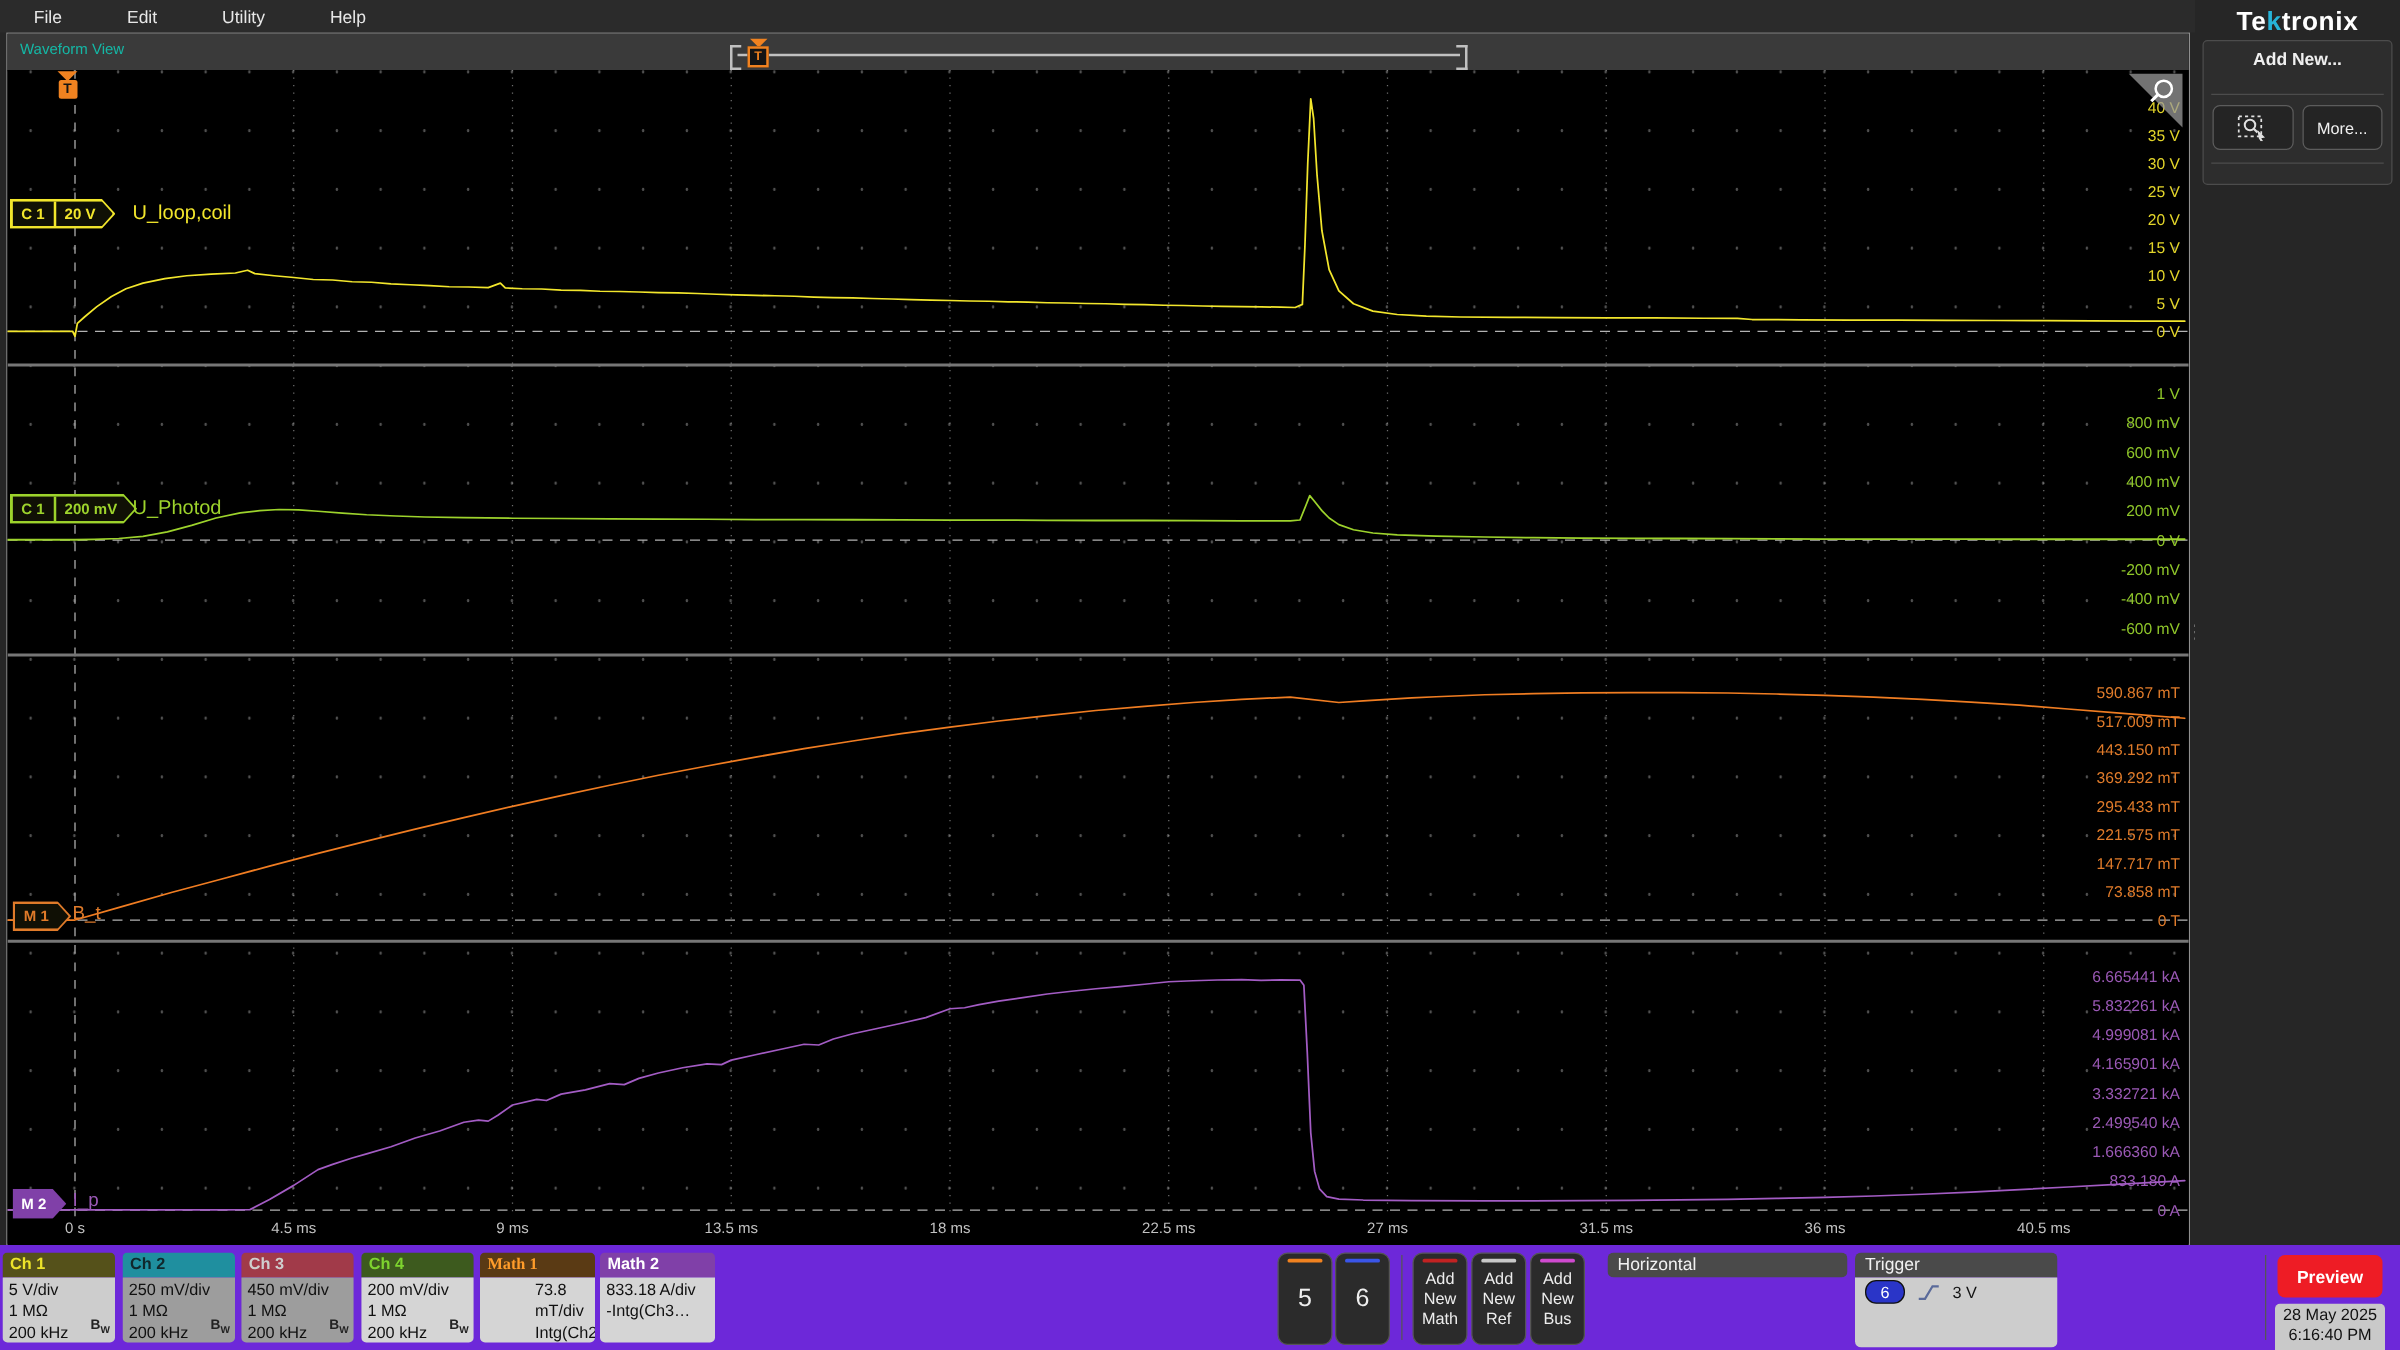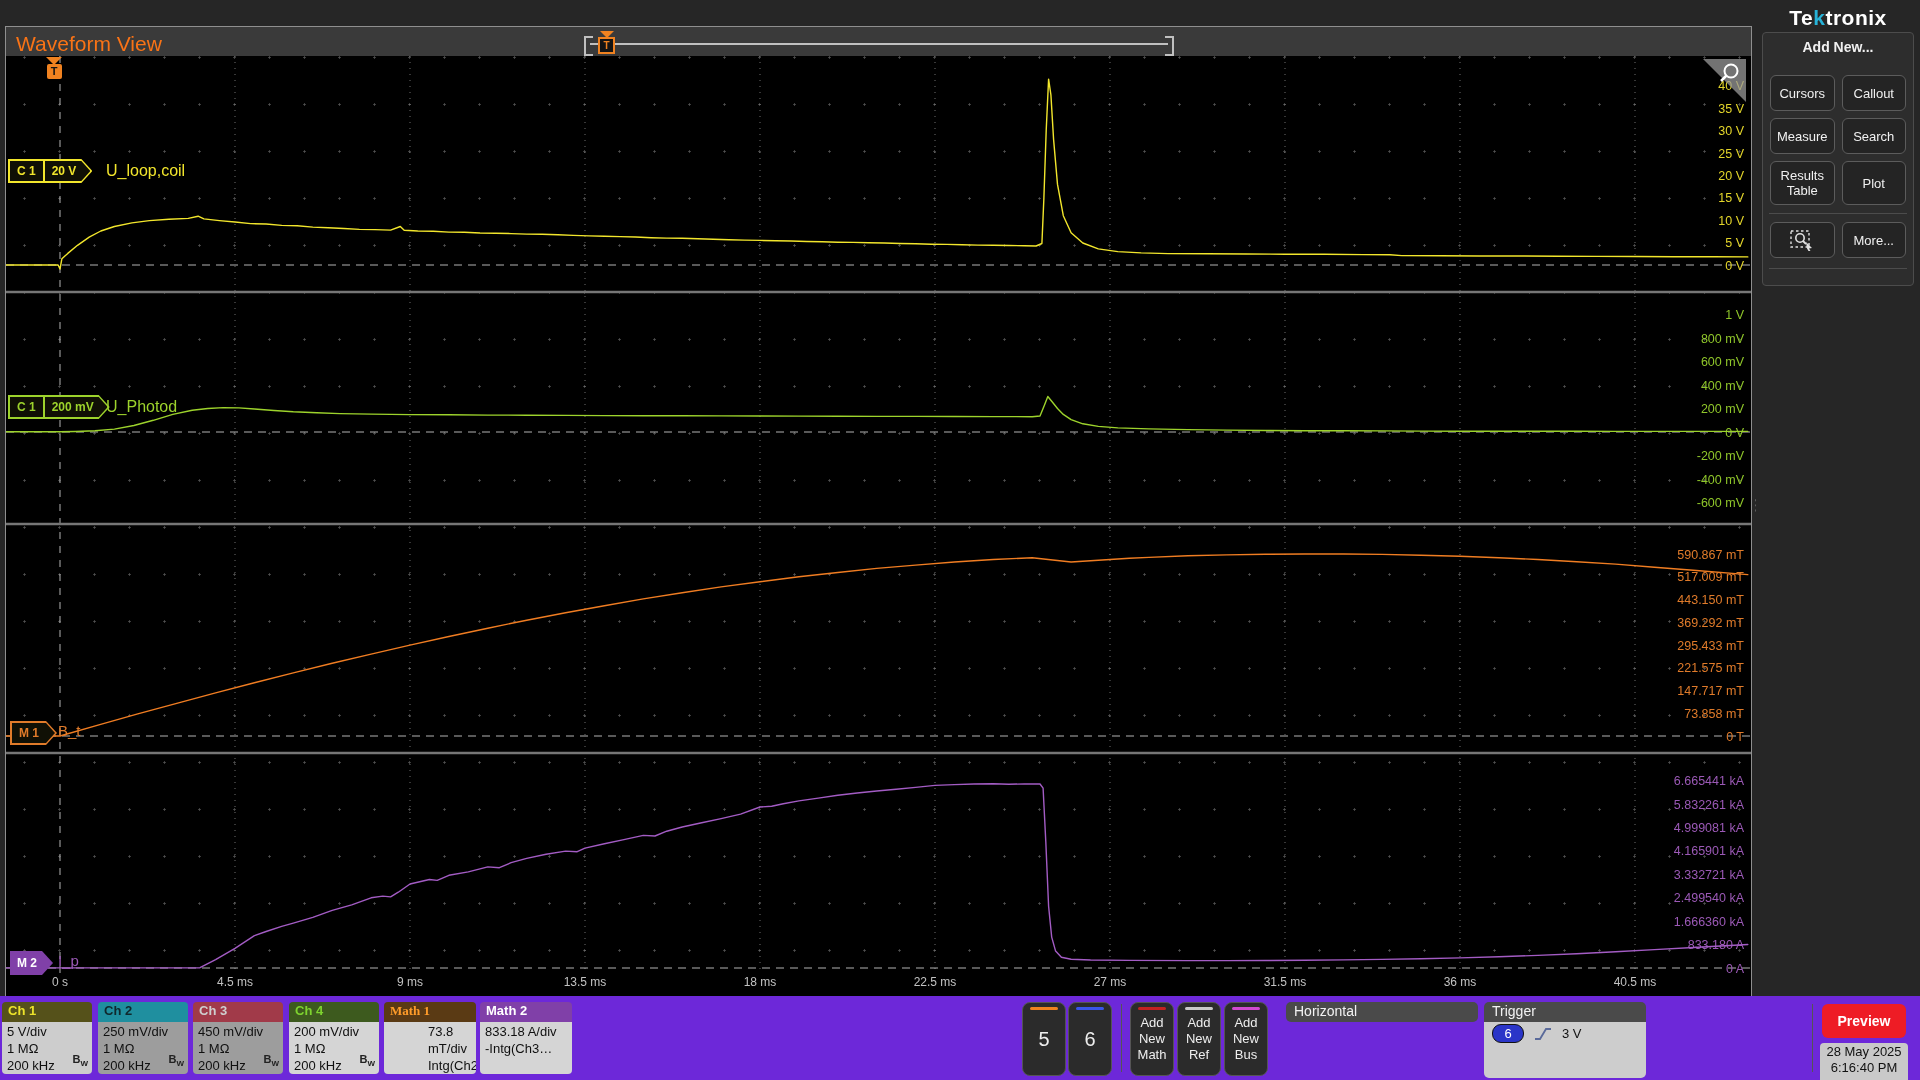--- a/index.html
+++ b/index.html
@@ -6,21 +6,21 @@
   #app{position:relative;width:1920px;height:1080px;background:#262626;overflow:hidden;
        font-family:"Liberation Sans",sans-serif;-webkit-font-smoothing:antialiased;}
   
   #menubar{position:absolute;left:0;top:0;width:1920px;height:26px;background:#2b2b2b;
            display:flex;align-items:center;gap:52px;padding-left:27px;box-sizing:border-box;}
   .menu-item{color:#e8e8e8;font-size:14px;cursor:default;}
   
   #wavewin{position:absolute;left:5px;top:26px;width:1747px;height:970px;background:#000;
            border:1px solid #8f8f8f;box-sizing:border-box;}
   #titlebar{position:relative;width:100%;height:29px;background:#3a3a3a;border-bottom:1px solid #1d1d1d;}
-  #titlebar .title{position:absolute;left:10px;top:5px;color:#f97316;font-size:21px;}
+  #titlebar .title{position:absolute;left:10px;top:5px;color:#14b8a6;font-size:12px;}
   
   #minimap{position:absolute;left:578px;top:3px;width:590px;height:24px;}
   #minimap .mline{position:absolute;left:6px;top:13px;width:578px;height:2px;background:#c0c0c0;}
   #minimap .br{position:absolute;top:6px;width:7px;height:16px;border:2px solid #c0c0c0;}
   #minimap .br.l{left:0;border-right:none;}
   #minimap .br.r{right:0;border-left:none;}
   .tmark{position:absolute;}
   .tmark .tri{width:0;height:0;border-left:7px solid transparent;border-right:7px solid transparent;
               border-top:7px solid #f08220;margin:0 auto;}
   .tmark .box{width:13px;height:13px;border:2px solid #f08220;background:#141414;color:#f08220;
@@ -95,20 +95,26 @@
   #previewbtn{position:absolute;left:1822px;top:8px;width:84px;height:34px;background:#ee1c25;color:#fff;
               font-weight:bold;font-size:14px;border-radius:6px;display:flex;align-items:center;justify-content:center;}
   #datetime{position:absolute;left:1820px;top:47px;width:88px;height:46px;background:#c9c9c9;color:#111;
             border-radius:4px;font-size:13px;text-align:center;line-height:16px;padding-top:1px;box-sizing:border-box;}
 </style>
 </head>
 <body>
 
 <div id="app">
 
+  <div id="menubar">
+    <span class="menu-item">File</span>
+    <span class="menu-item">Edit</span>
+    <span class="menu-item">Utility</span>
+    <span class="menu-item">Help</span>
+  </div>
 
   <div id="wavewin">
     <div id="titlebar">
       <span class="title">Waveform View</span>
       <div id="minimap">
         <span class="br l"></span>
         <div class="mline"></div>
         <div class="tmark" id="mini-t">
           <div class="tri"></div>
           <div class="box">T</div>
@@ -238,28 +244,20 @@
       <span class="wlabel" style="left:52px;top:896px;color:#9b59b6;font-size:15px;">I_p</span>
     </div>
   </div>
 
   <div id="split-handle">⋮</div>
 
   <div id="sidebar">
     <div id="logo"><span>Te</span><span class="k">k</span><span>tronix</span></div>
     <div id="addnew-panel">
       <div id="addnew-title">Add New...</div>
-      <div class="btn-grid">
-        <div class="sbtn">Cursors</div>
-        <div class="sbtn">Callout</div>
-        <div class="sbtn">Measure</div>
-        <div class="sbtn">Search</div>
-        <div class="sbtn" style="height:38px;">Results Table</div>
-        <div class="sbtn" style="height:38px;">Plot</div>
-      </div>
       <div class="panel-sep"></div>
       <div class="btn-grid">
         <div class="sbtn">
           <svg width="26" height="22" viewBox="0 0 26 22">
             <rect x="2" y="2" width="18" height="16" fill="none" stroke="#e0e0e0" stroke-width="1.4" stroke-dasharray="2.5 2.5"></rect>
             <circle cx="11" cy="9" r="4.2" fill="none" stroke="#e0e0e0" stroke-width="1.6"></circle>
             <line x1="14" y1="12" x2="17" y2="15" stroke="#e0e0e0" stroke-width="1.8"></line>
             <polygon points="17,13 23,19 20,19.5 21.5,22 19.5,22 18,19.5" fill="#e0e0e0"></polygon>
           </svg>
         </div>

